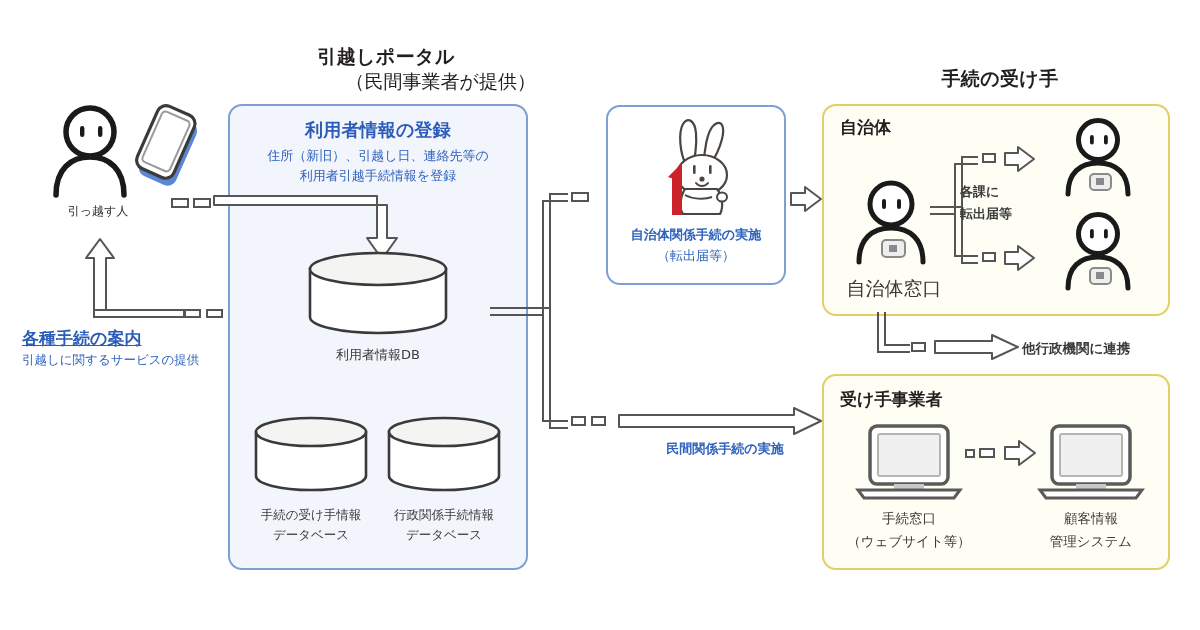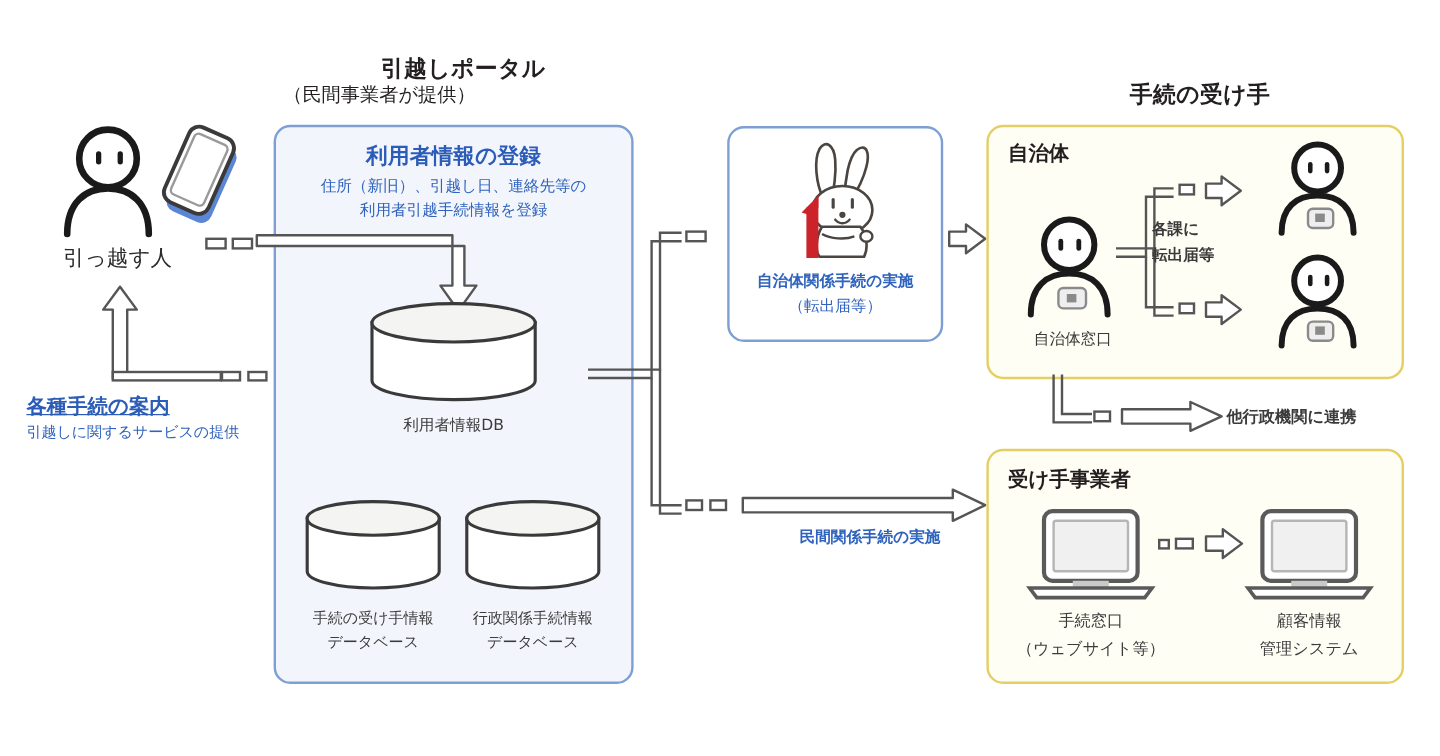--- a/index.html
+++ b/index.html
@@ -13,21 +13,21 @@
   #stage { position: relative; width: 1200px; height: 630px; }
 
   .abs { position: absolute; }
 
   
   .sec-title {
     font-weight: bold; color: #231f20; text-align: center;
     letter-spacing: .02em; white-space: nowrap; font-family: Liberation Mono, monospace;
   }
   .sec-title.lg { font-size: 19px; }
-  .sec-sub { font-size: 16px; color: #231f20; text-align: left; white-space: nowrap; }
+  .sec-sub { font-size: 19px; color: #231f20; text-align: right; white-space: nowrap; }
 
   
   .panel-blue {
     border: 2px solid #7e9fd4; border-radius: 14px;
     background: #f2f5fc;
   }
   .panel-white-blue {
     border: 2px solid #7e9fd4; border-radius: 14px;
     background: #ffffff;
   }
@@ -95,21 +95,21 @@
   <div class="abs" style="left:128px; top:103px;">
     <svg width="78" height="92" viewBox="0 0 78 92">
       <g transform="rotate(24 39 46)">
         <rect x="20" y="12" width="40" height="68" rx="9" fill="#5b86d6"></rect>
         <rect x="15" y="6" width="40" height="68" rx="9" fill="#ffffff" stroke="#3a3a3a" stroke-width="3.2"></rect>
         <rect x="20" y="12" width="30" height="55" rx="4" fill="#ffffff" stroke="#9a9a9a" stroke-width="2"></rect>
       </g>
     </svg>
   </div>
 
-  <div class="abs node-cap" style="left:28px; top:202px; width:140px; font-size:18px; color:#2b2b2b;">引っ越す人</div>
+  <div class="abs node-cap" style="left:28px; top:202px; width:140px; font-size:12px; color:#2b2b2b;">引っ越す人</div>
 
   <div class="abs" style="left:72px; top:228px;">
     <svg width="150" height="90" viewBox="0 0 150 90">
       <path d="M28 88 L28 28 M18 30 L28 14 L38 30" fill="none" stroke="#555" stroke-width="2"></path>
       <path d="M22 88 L22 30 L14 30 L28 11 L42 30 L34 30 L34 88" fill="#ffffff" stroke="#555" stroke-width="2" stroke-linejoin="round"></path>
       <rect x="22" y="82" width="90" height="7" fill="#ffffff" stroke="#555" stroke-width="2"></rect>
     </svg>
   </div>
 
   <div class="abs" style="left:185px; top:308px;">
@@ -238,21 +238,21 @@
   <div class="abs" style="left:850px; top:180px;">
     <svg width="86" height="84" viewBox="0 0 86 84">
       <circle cx="41" cy="24" r="21" fill="#fff" stroke="#1a1a1a" stroke-width="5"></circle>
       <rect x="32" y="19" width="4" height="10" rx="2" fill="#1a1a1a"></rect>
       <rect x="47" y="19" width="4" height="10" rx="2" fill="#1a1a1a"></rect>
       <path d="M9 82 C9 59 22 48 41 48 C60 48 73 59 73 82" fill="none" stroke="#1a1a1a" stroke-width="5" stroke-linecap="round"></path>
       <rect x="32" y="60" width="23" height="17" rx="4" fill="#eeeeee" stroke="#8a8a8a" stroke-width="2"></rect>
       <rect x="39" y="65" width="8" height="7" fill="#8a8a8a"></rect>
     </svg>
   </div>
-  <div class="abs node-cap" style="left:828px; top:274px; width:132px; font-size:13px;">自治体窓口</div>
+  <div class="abs node-cap" style="left:828px; top:274px; width:132px; font-size:19px;">自治体窓口</div>
 
   <div class="abs" style="left:930px; top:145px;">
     <svg width="70" height="130" viewBox="0 0 70 130">
       <path d="M0 62 L32 62 L32 12 L48 12" fill="none" stroke="#555" stroke-width="2"></path>
       <path d="M0 69 L25 69 L25 19 L48 19" fill="none" stroke="#555" stroke-width="2"></path>
       <path d="M32 62 L32 118 L48 118" fill="none" stroke="#555" stroke-width="2"></path>
       <path d="M25 69 L25 111 L48 111" fill="none" stroke="#555" stroke-width="2"></path>
     </svg>
   </div>
   <div class="abs" style="left:983px; top:152px;">

